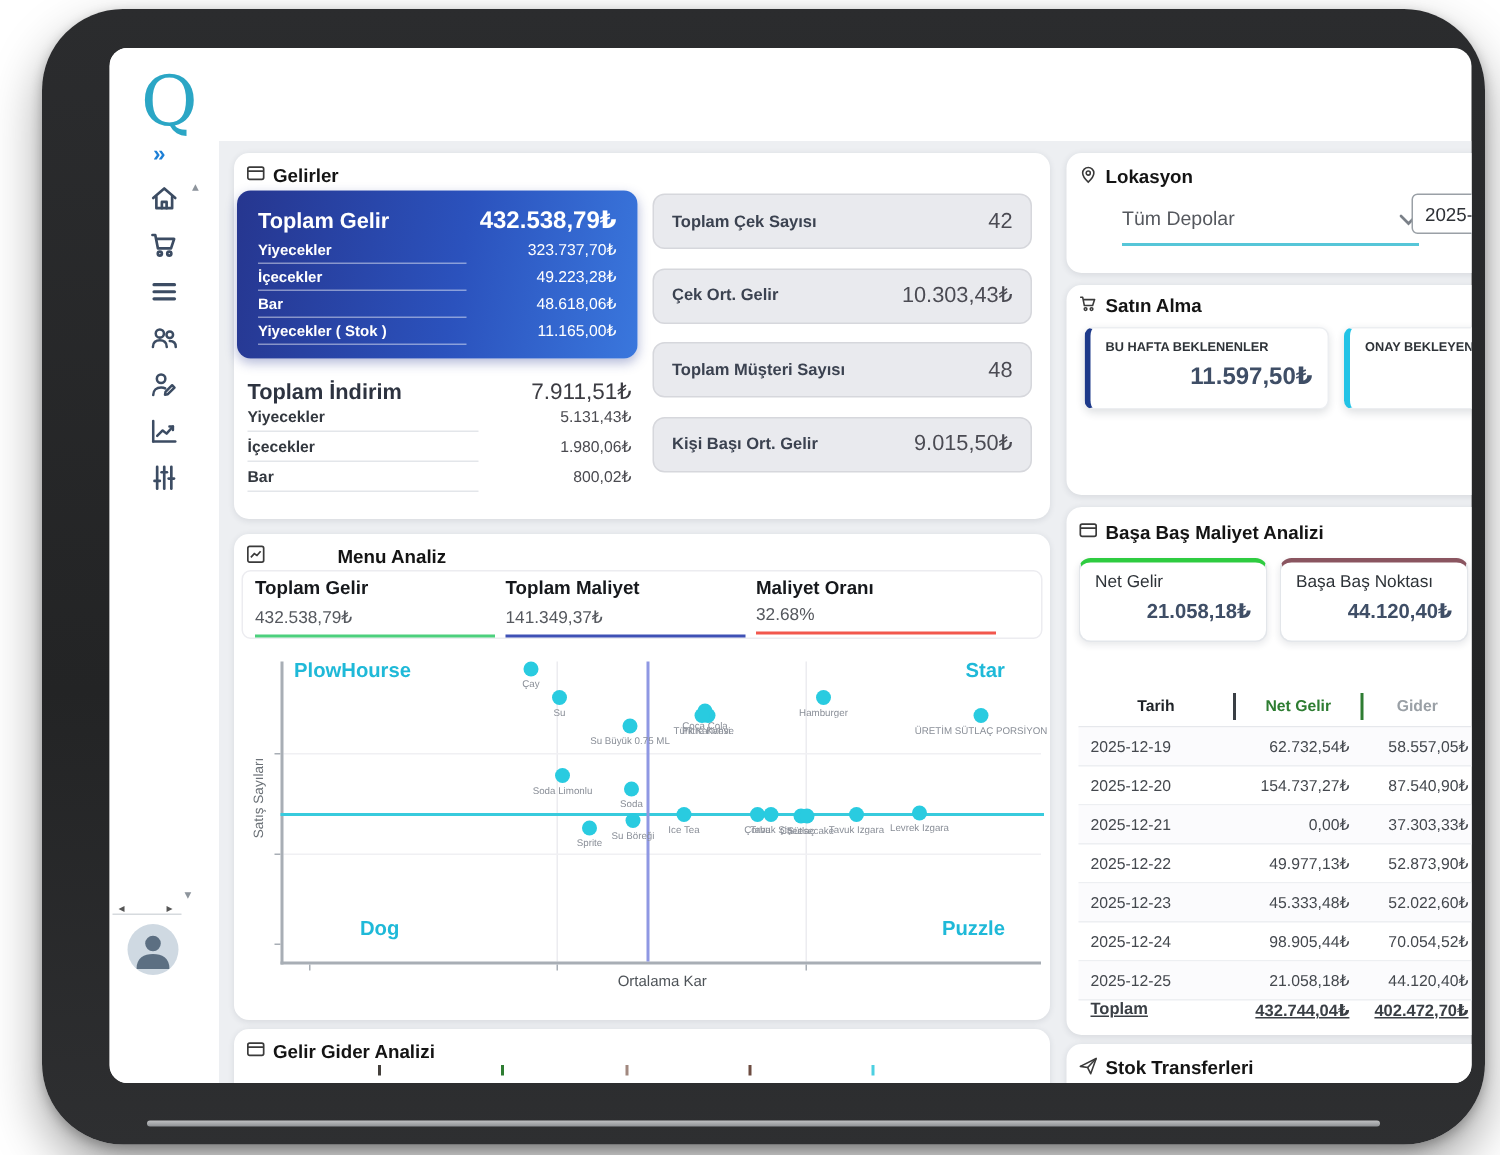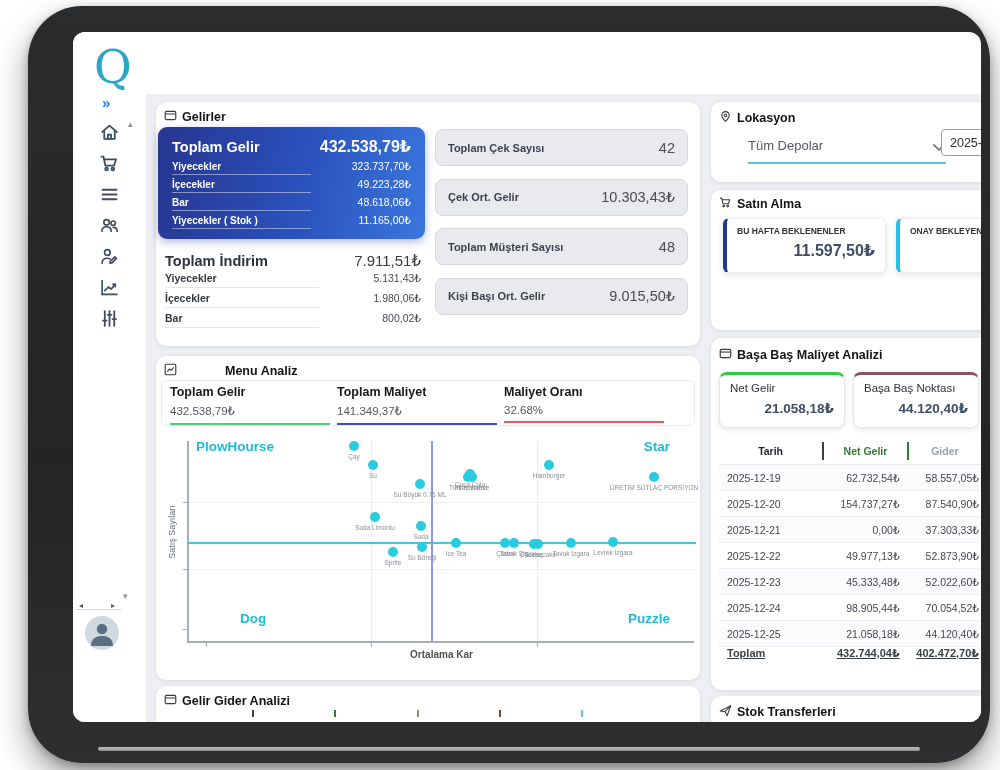--- a/index.html
+++ b/index.html
@@ -63,37 +63,37 @@
   .grid-h{position:absolute;left:31px;right:2px;height:1px;background:#f0f0f3;}
   .tick-y{position:absolute;left:25px;width:4px;height:1px;background:#a8aeb5;}
   .tick-x{position:absolute;top:212px;width:1px;height:4px;background:#a8aeb5;}
   .href{position:absolute;left:29px;right:0;top:111px;height:2px;background:#38cbdd;}
   .vref{position:absolute;left:273px;top:10px;width:2px;height:200px;background:#8f98e3;}
   .quad{position:absolute;color:#1fb9d8;font-size:13.5px;font-weight:bold;}
   .dot{position:absolute;width:10px;height:10px;border-radius:50%;transform:translate(-50%,-50%);}
   .dot-label{position:absolute;transform:translateX(-50%);font-size:6.5px;color:#8a8f98;white-space:nowrap;}
   .ylab{position:absolute;left:-26px;top:96px;width:80px;text-align:center;transform:rotate(-90deg);
     font-size:9px;color:#6a7076;}
-  .xlab{position:absolute;left:29px;right:0;top:218px;text-align:center;font-size:10px;color:#4e5358;font-weight:bold;}
+  .xlab{position:absolute;left:29px;right:0;top:218px;text-align:center;font-size:10px;color:#4e5358;}
   
   .sel-row{position:absolute;left:9px;top:36px;width:198px;border-bottom:2px solid #56c6d8;padding-bottom:6px;
     display:flex;justify-content:space-between;align-items:flex-start;margin-left:28px;}
   .sel-row .t{font-size:13px;color:#55585e;}
   .date-box{position:absolute;left:230px;top:27px;width:90px;height:27px;border:1.5px solid #9aa0a6;border-radius:4px;
     display:flex;align-items:center;padding:0 8px;font-size:12.5px;color:#2f3237;box-sizing:border-box;background:#fff;}
   .sa-card{position:absolute;top:28px;height:55px;background:#fff;border-radius:6px;border:1px solid #eceef1;
     border-left:4px solid #999;box-shadow:0 2px 6px rgba(30,40,60,.14);padding:7px 10px;box-sizing:border-box;}
   .sa-card .l{font-size:8.5px;font-weight:bold;color:#2e3338;}
   .sa-card .v{font-size:16px;font-weight:bold;color:#3f4e66;text-align:right;margin-top:5px;}
   .bx{position:absolute;top:34px;width:126px;height:56px;background:#fff;border:1px solid #e3e6ea;border-top:3px solid #999;
     border-radius:8px;box-shadow:0 2px 5px rgba(30,40,60,.10);padding:7px 10px;box-sizing:border-box;}
   .bx .l{font-size:11.5px;color:#2e3338;}
   .bx .v{font-size:13.5px;font-weight:bold;color:#3f4e66;text-align:right;margin-top:6px;}
   .bb-table{position:absolute;left:8px;top:100px;width:262px;font-size:10.5px;color:#44484e;}
-  .bbt-head{display:flex;height:26px;align-items:center;font-weight:bold;border-bottom:1px solid #e6e8ec;}
+  .bbt-head{display:flex;height:26px;align-items:center;font-weight:bold;border-bottom:1px solid #e6e8ec;margin-top:20px;}
   .bbt-head .c1{width:40%;text-align:center;color:#1f2328;}
   .bbt-head .c2{width:32%;text-align:center;color:#2e7d32;border-left:2px solid #3a3f45;height:18px;line-height:18px;}
   .bbt-head .c3{width:28%;text-align:center;color:#9aa0a6;border-left:2px solid #2e7d32;height:18px;line-height:18px;}
   .bbt-row{display:flex;height:25px;align-items:center;border-bottom:1px solid #edeff2;}
   .bbt-row:nth-child(even){background:#fbfbfd;}
   .bbt-row .c1{width:40%;padding-left:8px;box-sizing:border-box;}
   .bbt-row .c2{width:32%;text-align:right;padding-right:8px;box-sizing:border-box;}
   .bbt-row .c3{width:28%;text-align:right;padding-right:2px;box-sizing:border-box;}
   .bbt-total{display:flex;height:28px;font-weight:bold;font-size:11px;color:#3a3f45;text-decoration:underline;}
   .bbt-total .c1{width:40%;padding-left:8px;box-sizing:border-box;}

